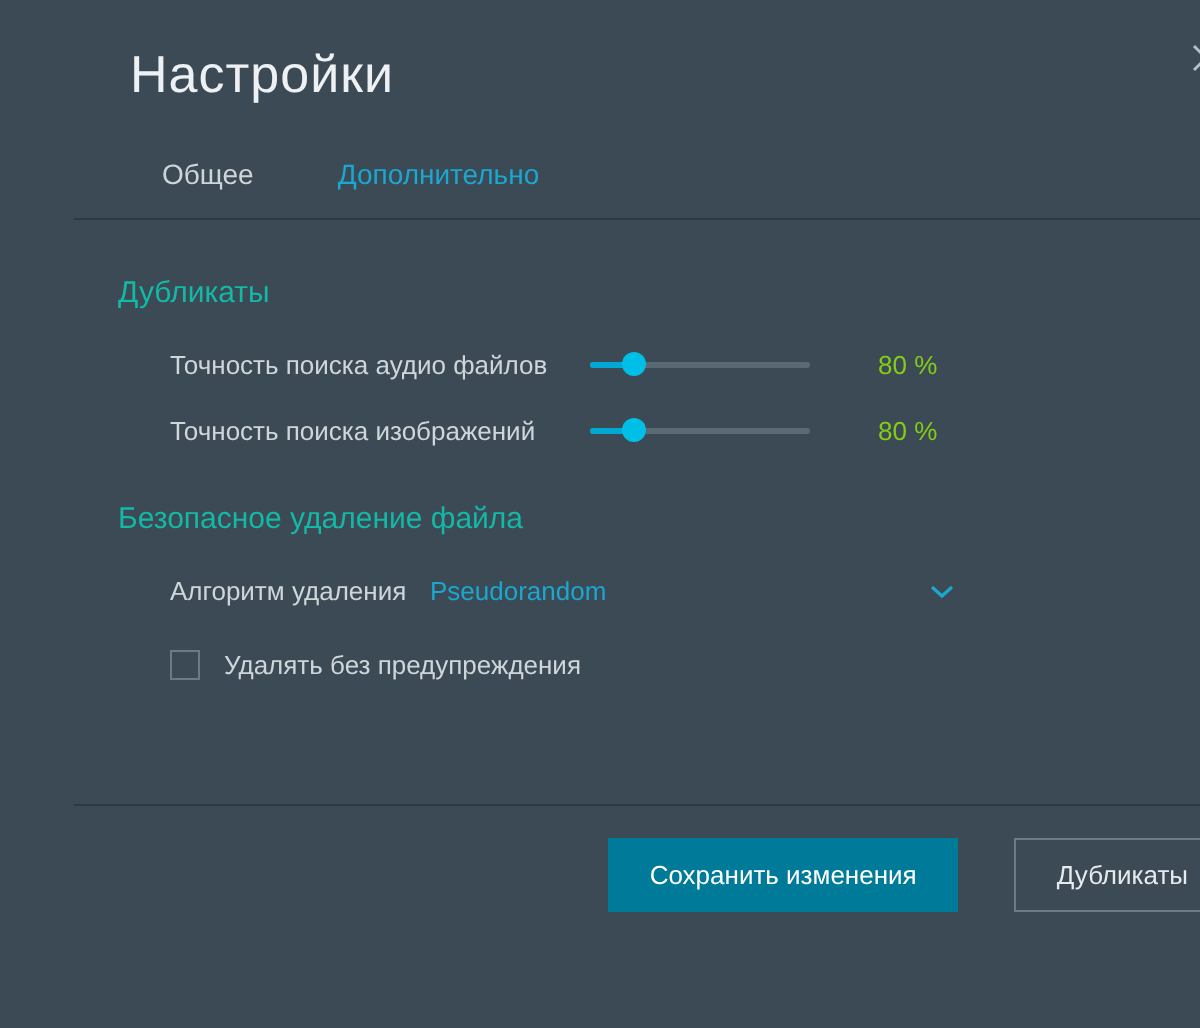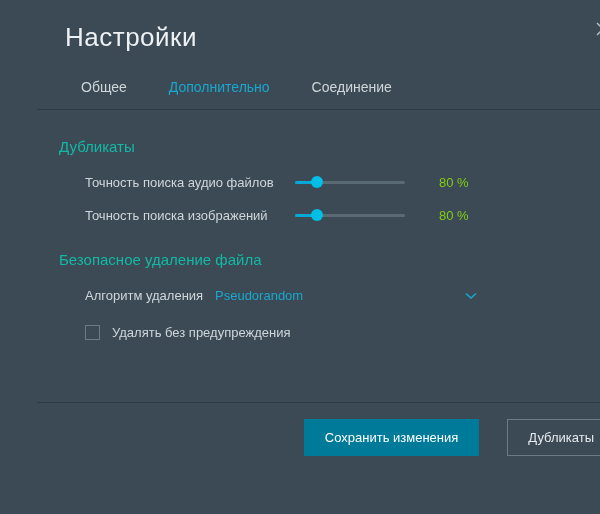--- a/index.html
+++ b/index.html
@@ -90,21 +90,20 @@
             <line x1="1" y1="1" x2="13" y2="13" stroke-width="1.5"></line>
             <line x1="13" y1="1" x2="1" y2="13" stroke-width="1.5"></line>
           </svg>
       </span>
     </div>
   </div>
 
   <div class="tabs">
     <div class="tab">Общее</div>
     <div class="tab active">Дополнительно</div>
-    <div class="tab">Соединение</div>
   </div>
 
   <div class="content">
 
     <div class="section-title">Дубликаты</div>
 
     <div class="row">
       <div class="row-label">Точность поиска аудио файлов</div>
       <div class="slider">
         <div class="track"></div>

